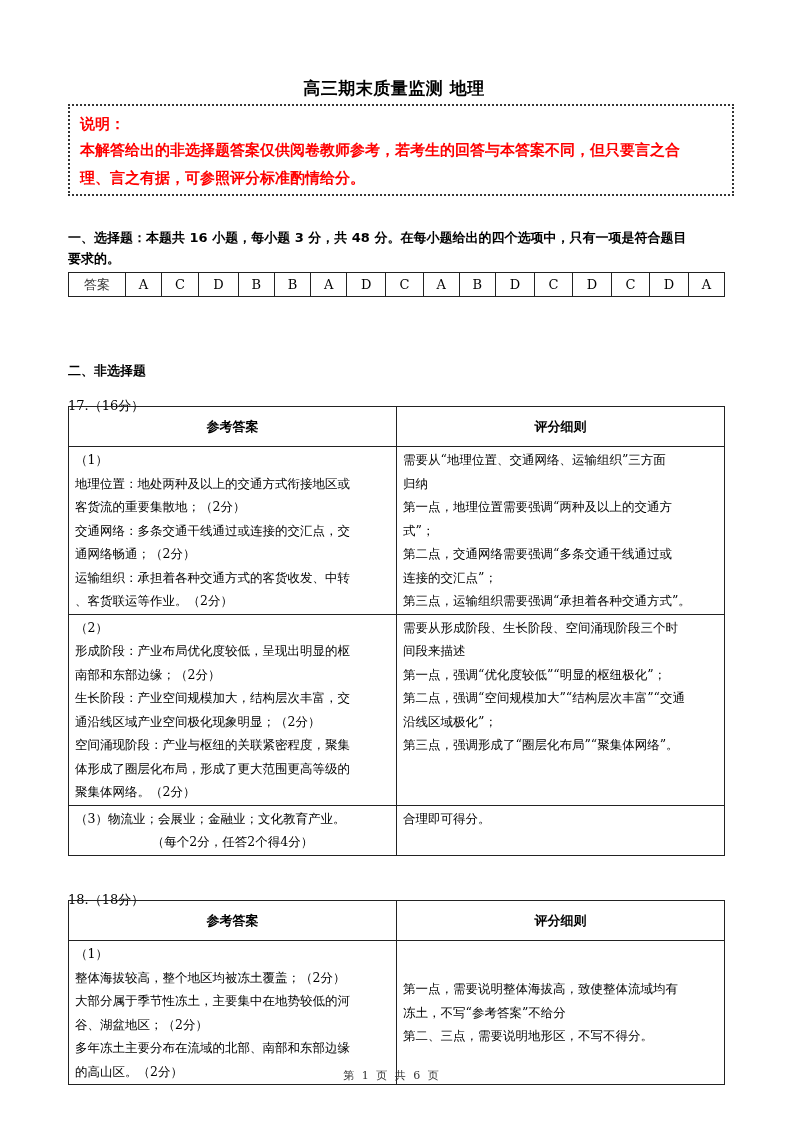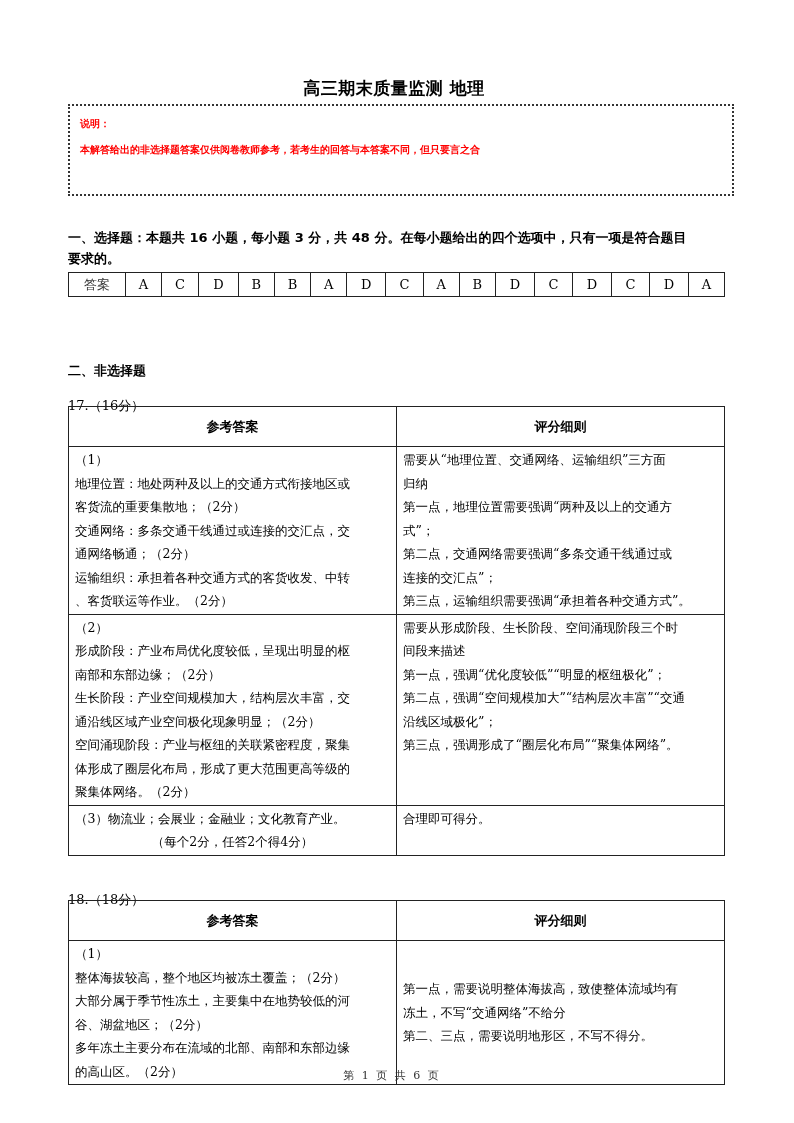--- a/index.html
+++ b/index.html
@@ -3,21 +3,21 @@
 <meta charset="utf-8">
 <style>
   html, body { margin:0; padding:0; background:#ffffff; }
   body { width:794px; height:1123px; position:relative; overflow:hidden;
          font-family:"DejaVu Serif","Liberation Serif",serif; color:#000; }
   .abs { position:absolute; }
   .title { left:0; width:788px; top:77px; text-align:center; font-family:"DejaVu Sans","Liberation Sans",sans-serif;
            font-weight:bold; font-size:17px; letter-spacing:0.5px; }
   .note { left:68px; top:104px; width:666px; height:92px; border:2px dotted #333; box-sizing:border-box;
           padding:6px 10px; color:#ff0000; font-family:"DejaVu Sans","Liberation Sans",sans-serif; font-weight:bold;
-          font-size:10px; line-height:28px; }
+          font-size:15px; line-height:28px; }
   .note .head { line-height:24px; }
   .sec1 { left:68px; top:227px; width:666px; font-family:"DejaVu Sans","Liberation Sans",sans-serif; font-weight:bold;
           font-size:13px; line-height:21px; }
   table { border-collapse:collapse; }
   .mc { position:absolute; left:68px; top:272px; width:657px; }
   .mc td { border:1px solid #222; height:23px; text-align:center; font-size:13px; padding:0; }
   .mc td.lab { width:56px; color:#333; }
   .sec2 { left:68px; top:362px; font-family:"DejaVu Sans","Liberation Sans",sans-serif; font-weight:bold; font-size:13px; }
   .qhdr { font-size:13px;margin-top:13px; }
   .q { position:absolute; left:68px; width:657px; border:1.5px solid #222; }
@@ -29,20 +29,21 @@
   .footer { left:0; width:784px; top:1068px; text-align:center; font-size:11px; color:#333; letter-spacing:2px; }
 </style>
 </head>
 <body>
 
 <div class="abs title">高三期末质量监测  地理</div>
 
 <div class="abs note">
   <div class="head">说明：</div>
   <div>本解答给出的非选择题答案仅供阅卷教师参考，若考生的回答与本答案不同，但只要言之合</div>
+  <div>理、言之有据，可参照评分标准酌情给分。</div>
 </div>
 
 <div class="abs sec1">
   <div>一、选择题：本题共 16 小题，每小题 3 分，共 48 分。在每小题给出的四个选项中，只有一项是符合题目</div>
   <div>要求的。</div>
 </div>
 
 <table class="mc">
   <tbody>
   <tr id="mc-row-ans">
@@ -140,20 +141,20 @@
     <td class="l">
           <span class="line">（1）</span>
           <span class="line">整体海拔较高，整个地区均被冻土覆盖；（2分）</span>
           <span class="line">大部分属于季节性冻土，主要集中在地势较低的河</span>
           <span class="line">谷、湖盆地区；（2分）</span>
           <span class="line">多年冻土主要分布在流域的北部、南部和东部边缘</span>
           <span class="line">的高山区。（2分）</span>
         </td>
     <td style="vertical-align: middle;">
           <span class="line">第一点，需要说明整体海拔高，致使整体流域均有</span>
-          <span class="line">冻土，不写“交通网络”不给分</span>
+          <span class="line">冻土，不写“参考答案”不给分</span>
           <span class="line">第二、三点，需要说明地形区，不写不得分。</span>
         </td>
   </tr>
 </tbody>
   </table>
 
 <div class="abs footer">第 1 页 共 6 页</div>
 
 </body></html>

